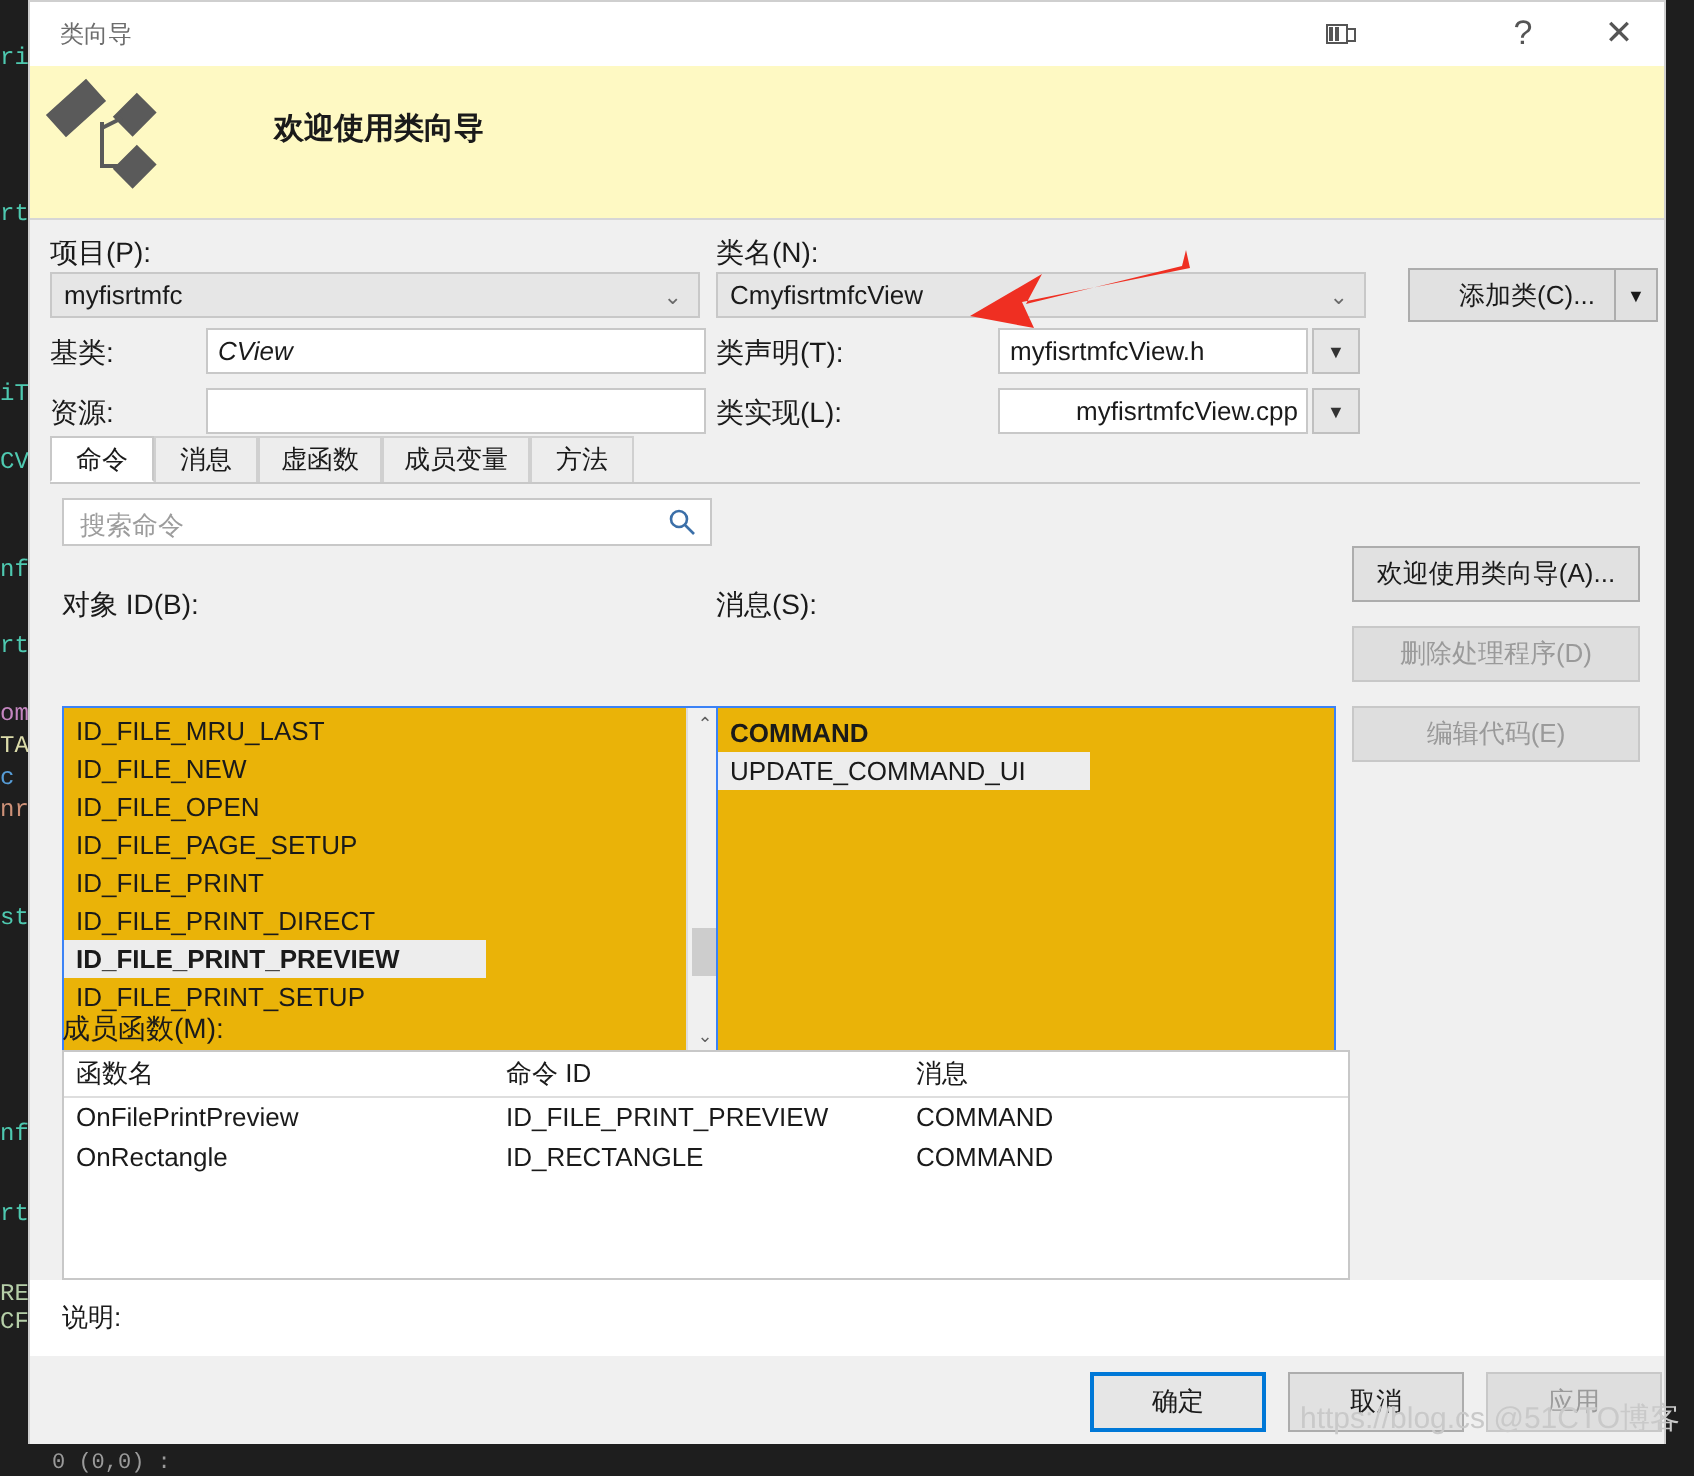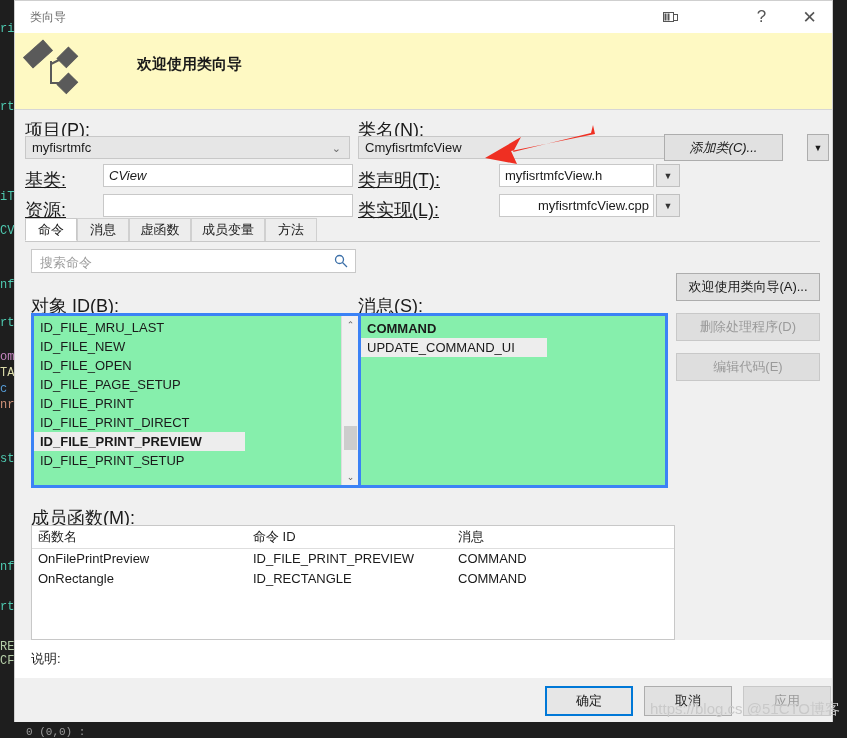--- a/index.html
+++ b/index.html
@@ -30,21 +30,21 @@
   #tb-close{left:772px;font-size:17px;}
 
   
   #header{position:relative;height:76px;background:#fef9c3;border-bottom:1px solid #d6d6d6;}
   #header-icon{position:absolute;left:6px;top:0px;width:70px;height:66px;}
   #header-title{position:absolute;left:122px;top:22px;font-size:15px;font-weight:bold;color:#1a1a1a;}
 
   
   #body{position:relative;height:612px;background:#f0f0f0;}
 
-  label,.lbl{font-size:18px;color:#1a1a1a;text-decoration:underline;}
+  label,.lbl{font-size:14px;color:#1a1a1a;}
 
   .combo{
     position:absolute;box-sizing:border-box;height:23px;background:#e6e6e6;
     border:1px solid #c8c8c8;display:flex;align-items:center;padding:0 6px;font-size:13px;color:#1a1a1a;
   }
   .combo .chev{position:absolute;right:8px;top:5px;color:#6a6a6a;font-size:11px;}
   .textbox{
     position:absolute;box-sizing:border-box;height:23px;background:#ffffff;
     border:1px solid #c8c8c8;display:flex;align-items:center;padding:0 5px;font-size:13px;color:#1a1a1a;
   }
@@ -62,21 +62,21 @@
   .tab{position:absolute;top:0;height:23px;box-sizing:border-box;display:flex;align-items:center;justify-content:center;
        font-size:13px;background:#ededed;border:1px solid #d0d0d0;border-bottom:none;color:#1a1a1a;}
   .tab.active{background:#ffffff;border:1px solid #c8c8c8;border-bottom:1px solid #ffffff;font-weight:normal;}
 
   
   #search-box{position:absolute;left:24px;top:271px;width:325px;height:24px;box-sizing:border-box;background:#fff;border:1px solid #c8c8c8;}
   #search-ph{position:absolute;left:8px;top:4px;font-size:13px;color:#9d9d9d;}
   #search-icon{position:absolute;right:6px;top:3px;}
 
   
-  .listbox{position:absolute;box-sizing:border-box;background:#86efac;border:3px solid #3b82f6;overflow:hidden;}
+  .listbox{position:absolute;box-sizing:border-box;background:#eab308;border:1px solid #3b82f6;overflow:hidden;margin-top:40px;}
   .list-item{height:19px;line-height:19px;padding-left:6px;font-size:13px;color:#1a1a1a;white-space:nowrap;}
   .list-item.bold{font-weight:bold;}
   .list-item.sel{background:#ededed;}
   .scrollbar{position:absolute;top:0;right:0;width:17px;height:100%;background:#f0f0f0;border-left:1px solid #ddd;box-sizing:border-box;}
   .sb-arrow{position:absolute;left:0;width:17px;height:17px;display:flex;align-items:center;justify-content:center;font-size:9px;color:#606060;}
   .sb-thumb{position:absolute;left:2px;width:13px;background:#cdcdcd;}
 
   
   #mf-table{position:absolute;left:24px;top:535px;width:644px;height:115px;box-sizing:border-box;background:#fff;border:1px solid #c8c8c8;}
   .mf-head{display:flex;height:22px;border-bottom:1px solid #dedede;}
@@ -184,21 +184,21 @@
       <span>myfisrtmfcView.h</span>
     </div>
     <div class="ddbtn" style="left:641px;top:54px;">▼</div>
 
     <div class="lbl" style="position:absolute;left:343px;top:88px;">类实现(L):</div>
     <div class="textbox" style="left:484px;top:84px;width:155px;padding-left:38px;">
       <span>myfisrtmfcView.cpp</span>
     </div>
     <div class="ddbtn" style="left:641px;top:84px;">▼</div>
 
-    <div class="btn" style="left:649px;top:24px;width:119px;height:27px;font-style:italic;">
+    <div class="btn" style="left:689px;top:24px;width:119px;height:27px;">
       <span>添加类(C)...</span>
     </div>
     <div class="btn" style="left:792px;top:24px;width:22px;height:27px;font-size:9px;">
       <span>▼</span>
     </div>
 
     <div id="tabstrip" style="left:10px;top:108px;width:795px;">
         <div class="tab active" style="left: 0px; width: 52px;">
           <span>命令</span>
         </div>

